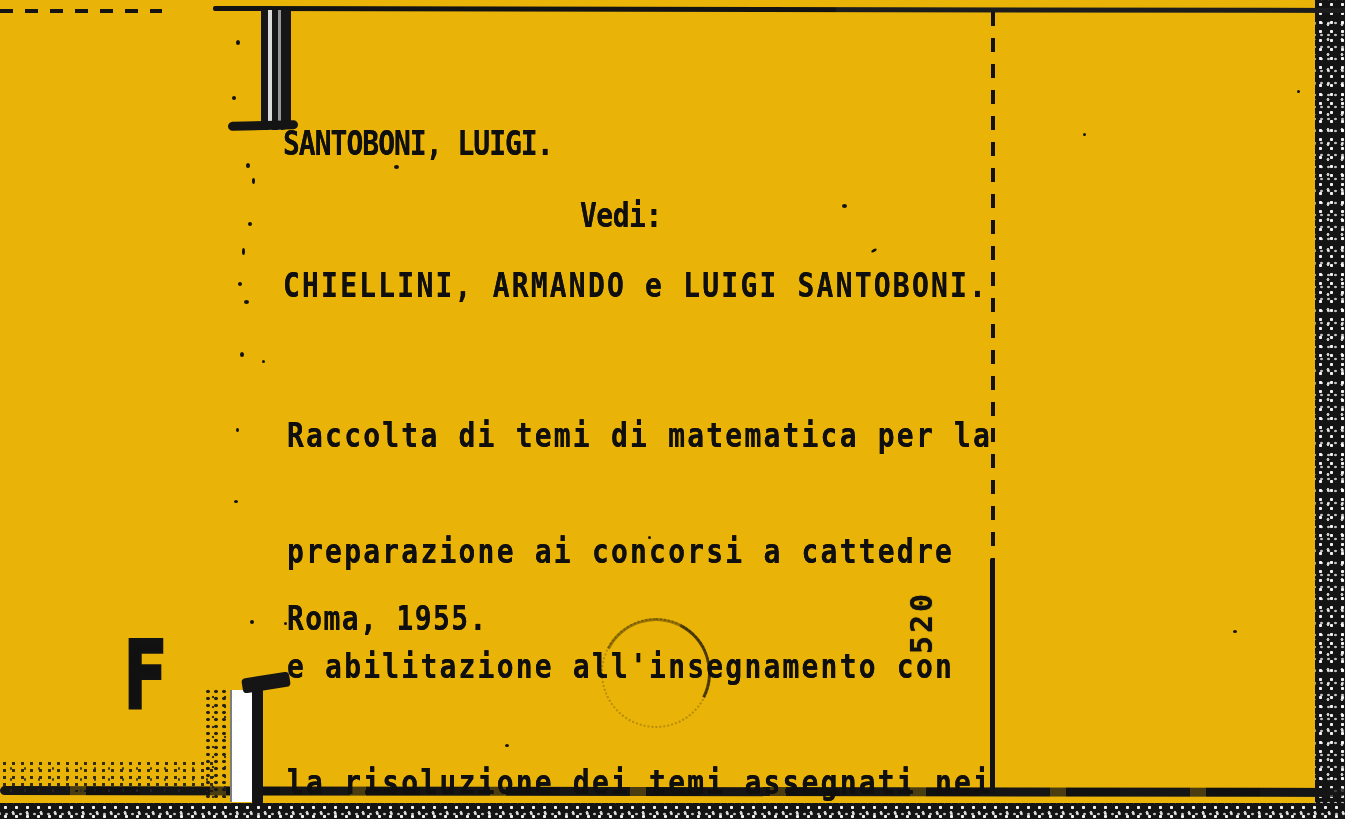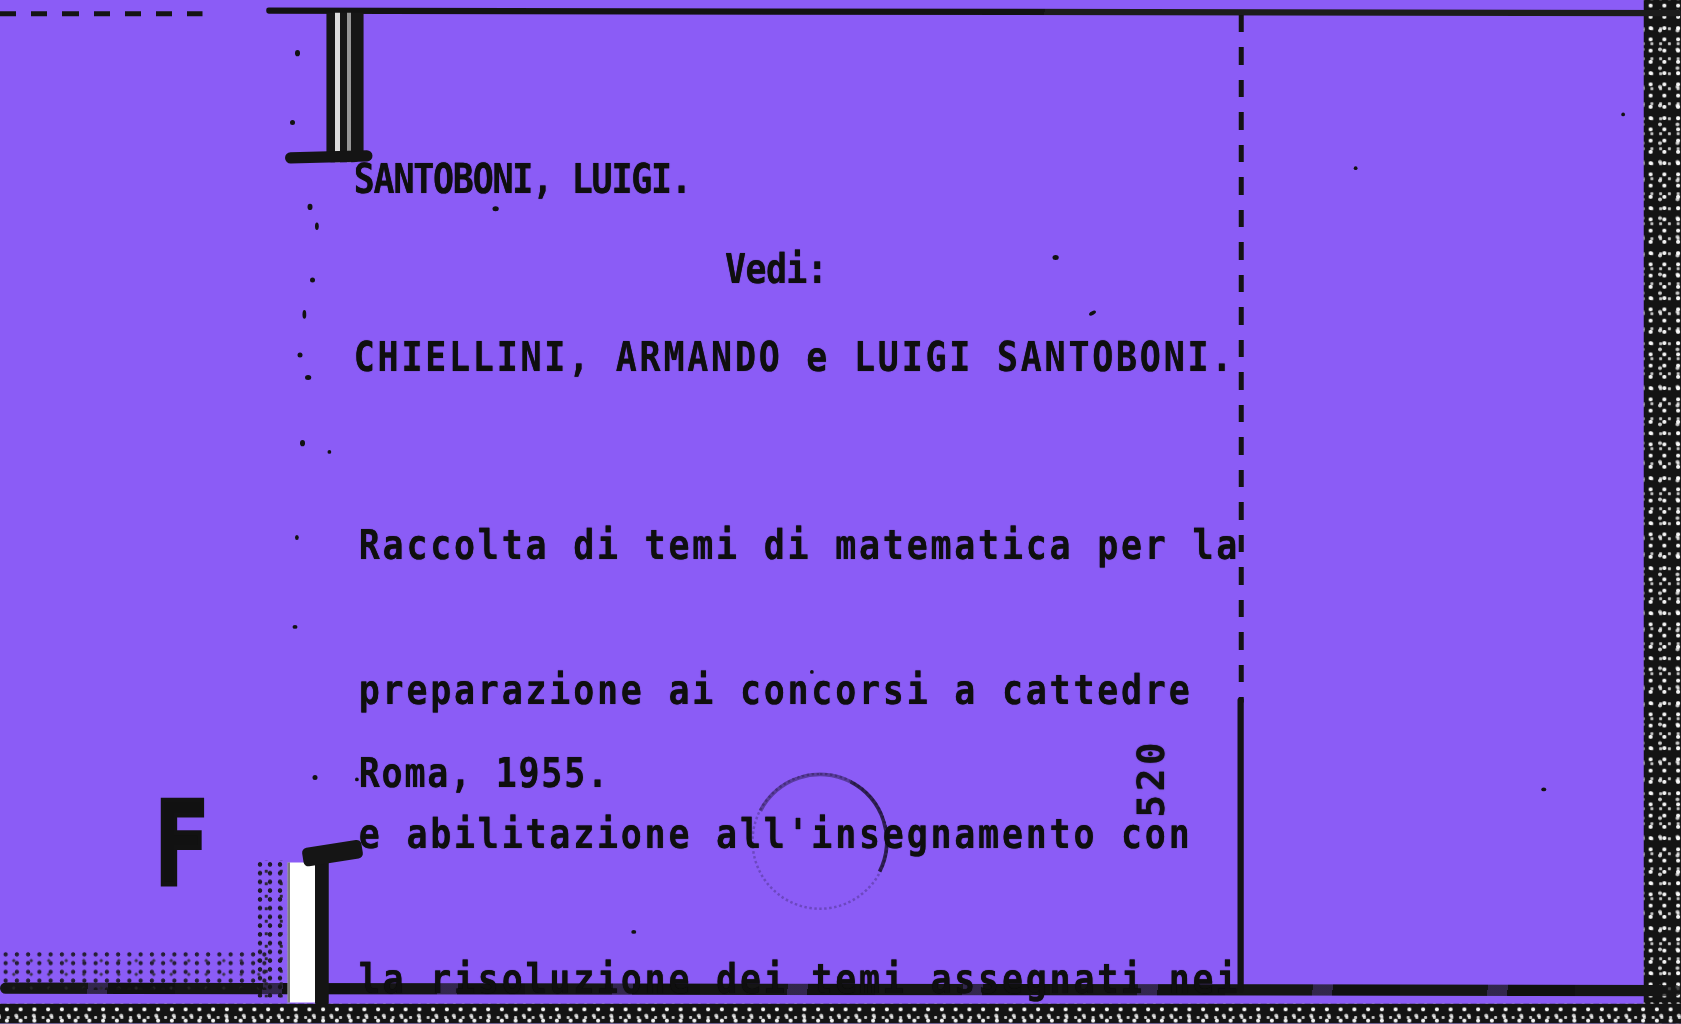--- a/index.html
+++ b/index.html
@@ -1,18 +1,18 @@
 <!DOCTYPE html>
 <html><head>
 <meta charset="utf-8">
 <style>
   html,body{margin:0;padding:0;background:#e8e8e8;}
   .scan{
     position:relative;width:1345px;height:819px;overflow:hidden;
-    background:#8b5cf6;font-family:"DejaVu Sans Mono",monospace;
+    background:#eab308;font-family:"DejaVu Sans Mono",monospace;
   }
   
   .tline{
     position:absolute;font-family:"DejaVu Sans Mono",monospace;font-weight:700;
     color:#0f0f0f;white-space:pre;transform:scaleY(1.18);transform-origin:left top;
     text-shadow:0 0 .6px rgba(0,0,0,.85);
   }
   .heading  {left:283px;top:124px;font-size:28px;letter-spacing:-1px;}
   .vedi     {left:580px;top:196px;font-size:28px;letter-spacing:-.5px;}
   .crossref {left:283px;top:266px;font-size:28px;letter-spacing:2.2px;}

